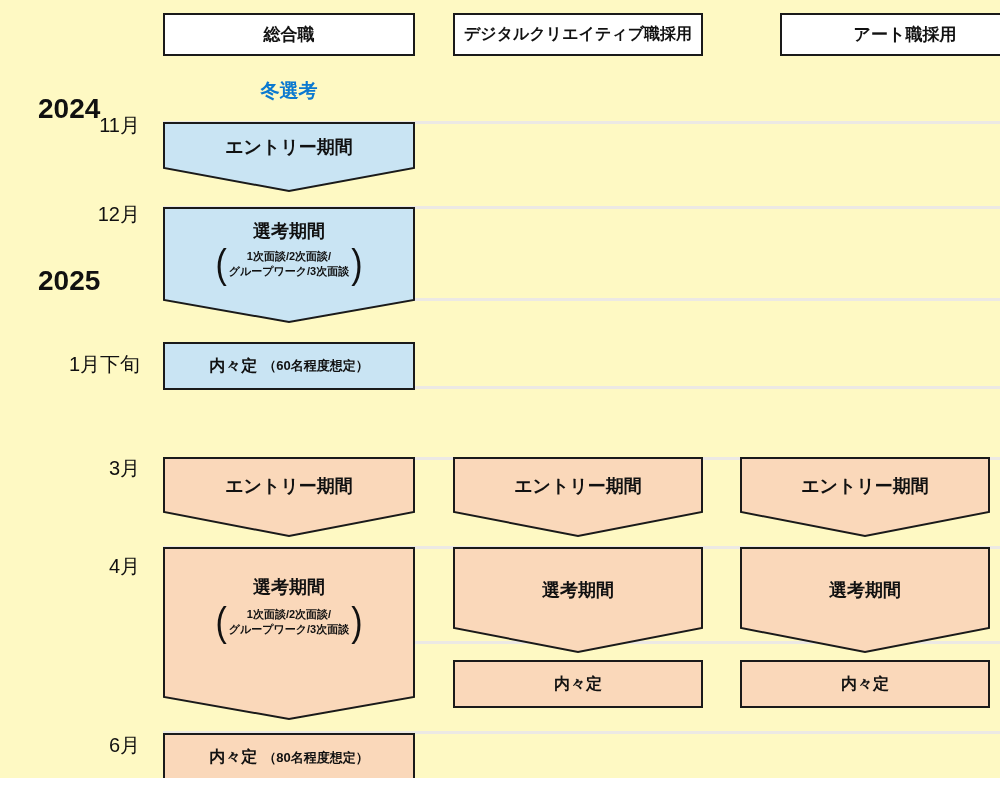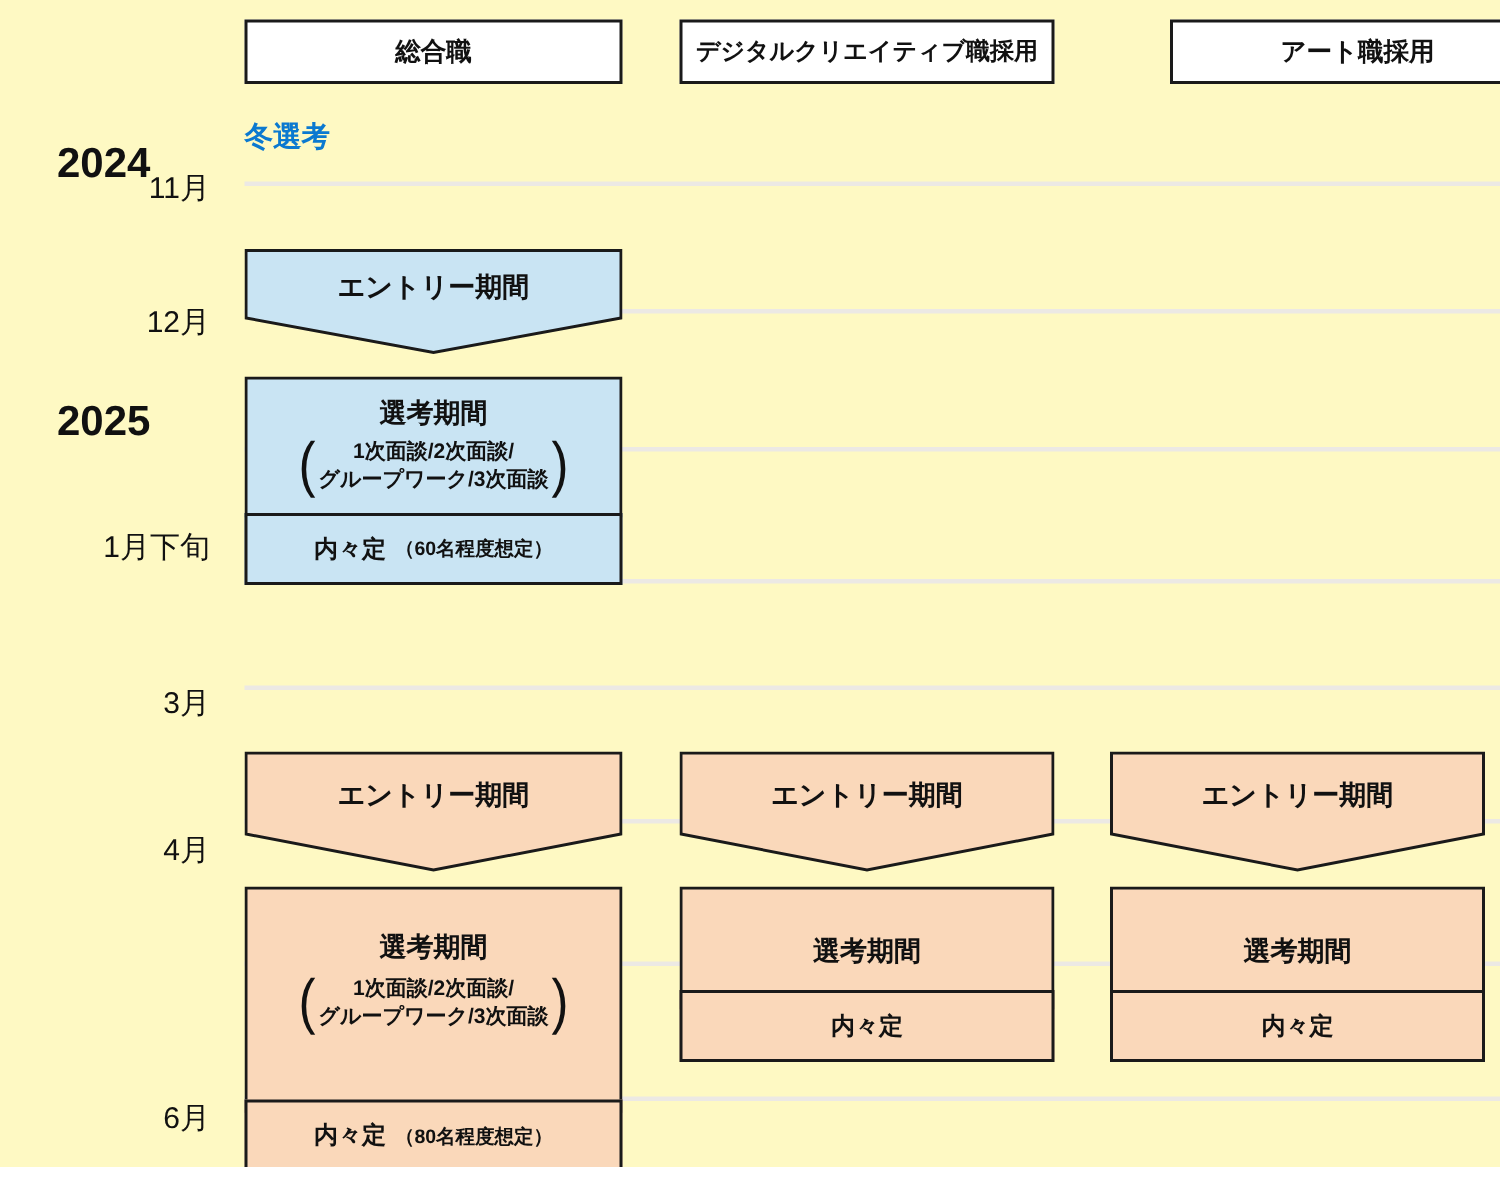--- a/index.html
+++ b/index.html
@@ -10,32 +10,32 @@
   .gridline{position:absolute;left:163px;width:837px;height:3px;background:var(--grid,#ece9e4);z-index:1;}
   .hdr{
     position:absolute;top:13px;height:43px;background:var(--header-bg,#fff);
     border:2px solid var(--border,#1a1a1a);box-sizing:border-box;z-index:3;
     display:flex;align-items:center;justify-content:center;
     font-weight:700;font-size:17px;white-space:nowrap;
   }
   .hdr.mid{font-size:16px;}
   .year{position:absolute;left:6px;font-weight:800;font-size:28px;letter-spacing:0;z-index:2;margin-left:32px;}
   .month{position:absolute;left:0;width:140px;text-align:right;font-size:20px;z-index:2;white-space:nowrap;}
-  .phase{position:absolute;left:163px;width:252px;font-weight:700;font-size:19px;z-index:2;}
+  .phase{position:absolute;left:163px;width:252px;text-align:center;font-weight:700;font-size:19px;z-index:2;}
   .phase.winter{color:var(--winter-text,#0b79d0);}
   .phase.spring{color:var(--spring-text,#e8192c);}
-  .shape{position:absolute;z-index:2;margin-top:44px;}
+  .shape{position:absolute;z-index:2;}
   .shape svg{position:absolute;left:0;top:0;display:block;}
   .shape polygon{stroke:var(--border,#1a1a1a);stroke-width:2;stroke-linejoin:miter;}
   .shape.winter polygon{fill:var(--winter-fill,#c9e4f3);}
   .shape.spring polygon{fill:var(--spring-fill,#fad8ba);}
   .shape .lbl{position:absolute;left:0;width:100%;text-align:center;font-weight:700;font-size:18px;white-space:nowrap;}
   .detail{position:absolute;left:0;width:100%;display:flex;align-items:center;justify-content:center;gap:2px;}
   .detail .paren{font-size:34px;font-weight:300;transform:scaleY(1.2);line-height:1;}
-  .detail .lines{font-size:14px;font-weight:700;line-height:1.35;text-align:center;white-space:nowrap;}
+  .detail .lines{font-size:11px;font-weight:700;line-height:1.35;text-align:center;white-space:nowrap;}
   .rectbox{
     position:absolute;height:48px;border:2px solid var(--border,#1a1a1a);box-sizing:border-box;z-index:2;
     display:flex;align-items:center;justify-content:center;gap:6px;white-space:nowrap;
   }
   .rectbox.winter{background:var(--winter-fill,#c9e4f3);}
   .rectbox.spring{background:var(--spring-fill,#fad8ba);}
   .rectbox .big{font-weight:700;font-size:16px;}
   .rectbox .note{font-weight:600;font-size:13px;}
 </style>
 </head>

